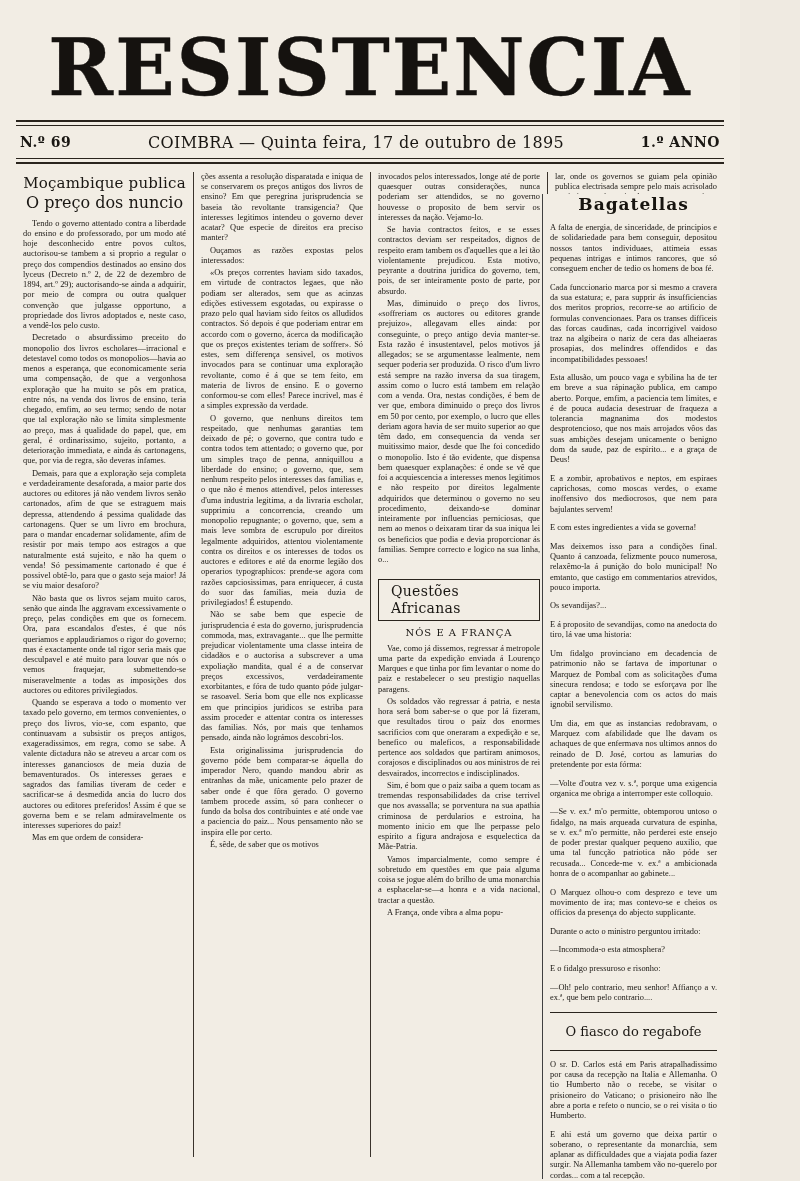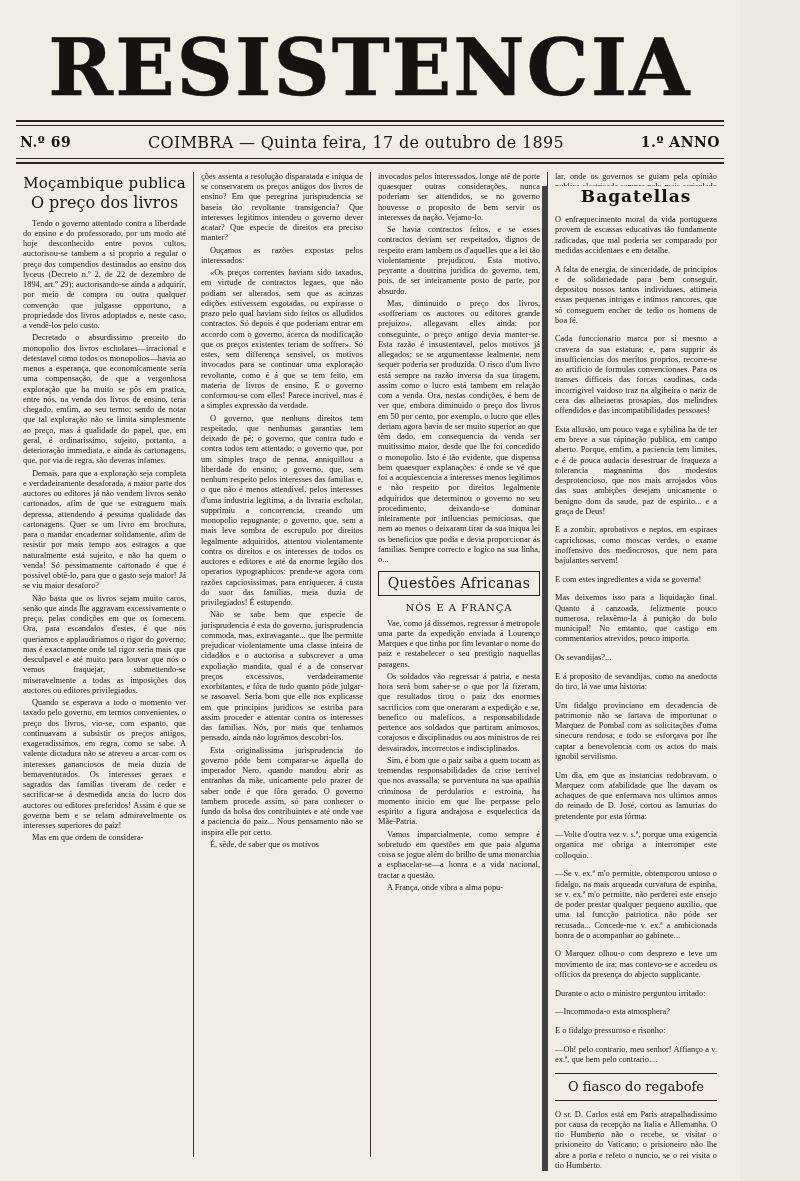--- a/index.html
+++ b/index.html
@@ -85,25 +85,25 @@
   }
   .sec-sub{
     text-align:center;
     font-family:"DejaVu Serif", serif;
     font-size:16px;
     margin:0 0 6px 0;
     font-weight:400;
   }
   .boxed-title{
     border:1px solid #2a241d;
-    text-align:center;
+    text-align:left;
     font-family:"DejaVu Serif", serif;
     font-size:14px;
-    padding:3px 2px;
-    margin:6px 0 6px 0;
+    padding:3px 12px;
+    margin:14px 0 6px 0;
     letter-spacing:0.3px;
   }
   .subhead{
     text-align:center;
     font-family:"DejaVu Serif", serif;
     font-size:10px;
     letter-spacing:1px;
     margin:4px 0 4px 0;
   }
   .fancy-title{
@@ -115,21 +115,21 @@
     margin:0 0 7px 0;
     color:#17140f;
   }
   .centered-title{
     text-align:center;
     font-family:"DejaVu Serif", serif;
     font-size:13px;
     margin:7px 0 5px 0;
     border-top:1px solid #2a241d;
     border-bottom:1px solid #2a241d;
-    padding:5px 0;
+    padding:11px 0;
   }
 </style>
 </head>
 <body>
 
 <div class="page">
 
   <div class="masthead">
     <h1>RESISTENCIA</h1>
   </div>
@@ -141,21 +141,21 @@
     <span class="place">COIMBRA — Quinta feira, 17 de outubro de 1895</span>
     <span class="year">1.º ANNO</span>
   </div>
 
   <div class="rule-double2"></div>
 
   <div class="cols">
 
     <div class="col">
       <div class="sec-title">Moçambique publica</div>
-      <div class="sec-sub">O preço dos livros</div>
+      <div class="sec-sub">O preço dos nuncio</div>
       <p>Tendo o governo attentado contra a liberdade do ensino e do professorado, por um modo até hoje desconhecido entre povos cultos, auctorisou-se tambem a si proprio a regular o preço dos compendios destinados ao ensino dos lyceus (Decreto n.º 2, de 22 de dezembro de 1894, art.º 29); auctorisando-se ainda a adquirir, por meio de compra ou outra qualquer convenção que julgasse opportuno, a propriedade dos livros adoptados e, neste caso, a vendê-los pelo custo.</p>
       <p>Decretado o absurdissimo preceito do monopolio dos livros escholares—irracional e detestavel como todos os monopolios—havia ao menos a esperança, que economicamente seria uma compensação, de que a vergonhosa exploração que ha muito se pôs em pratica, entre nós, na venda dos livros de ensino, teria chegado, emfim, ao seu termo; sendo de notar que tal exploração não se limita simplesmente ao preço, mas á qualidade do papel, que, em geral, é ordinarissimo, sujeito, portanto, a deterioração immediata, e ainda ás cartonagens, que, por via de regra, são deveras infames.</p>
       <p>Demais, para que a exploração seja completa e verdadeiramente desaforada, a maior parte dos auctores ou editores já não vendem livros senão cartonados, afim de que se estraguem mais depressa, attendendo á pessima qualidade das cartonagens. Quer se um livro em brochura, para o mandar encadernar solidamente, afim de resistir por mais tempo aos estragos a que naturalmente está sujeito, e não ha quem o venda! Só pessimamente cartonado é que é possivel obtê-lo, para que o gasto seja maior! Já se viu maior desaforo?</p>
       <p>Não basta que os livros sejam muito caros, senão que ainda lhe aggravam excessivamente o preço, pelas condições em que os fornecem. Ora, para escandalos d'estes, é que nós queriamos e applaudiriamos o rigor do governo; mas é exactamente onde tal rigor seria mais que desculpavel e até muito para louvar que nós o vemos fraquejar, submettendo-se miseravelmente a todas as imposições dos auctores ou editores privilegiados.</p>
       <p>Quando se esperava a todo o momento ver taxado pelo governo, em termos convenientes, o preço dos livros, vio-se, com espanto, que continuavam a subsistir os preços antigos, exageradissimos, em regra, como se sabe. A valente dictadura não se atreveu a arcar com os interesses gananciosos de meia duzia de bemaventurados. Os interesses geraes e sagrados das familias tiveram de ceder e sacrificar-se á desmedida ancia do lucro dos auctores ou editores preferidos! Assim é que se governa bem e se relam admiravelmente os interesses superiores do paiz!</p>
       <p>Mas em que ordem de considera-</p>
     </div>
 
     <div class="col">
       <p class="noind">ções assenta a resolução disparatada e iniqua de se conservarem os preços antigos dos livros de ensino? Em que peregrina jurisprudencia se baseia tão revoltante transigencia? Que interesses legitimos intendeu o governo dever acatar? Que especie de direitos era preciso manter?</p>
@@ -196,36 +196,35 @@
       <p></p>
 
       <div class="centered-title">O fiasco do regabofe</div>
       <p>O sr. D. Carlos está em Paris atrapalhadissimo por causa da recepção na Italia e Allemanha. O tio Humberto não o recebe, se visitar o prisioneiro do Vaticano; o prisioneiro não lhe abre a porta e refeto o nuncio, se o rei visita o tio Humberto.</p>
       <p>E ahi está um governo que deixa partir o soberano, o representante da monarchia, sem aplanar as difficuldades que a viajata podia fazer surgir. Na Allemanha tambem vão no-querelo por cordas... com a tal recepção.</p>
       <p>Mas o melhor é que a honra do fiasco recáe toda inteira sobre o paiz...</p>
     </div>
 
   </div>
 
-  <div style="position:absolute;top:186px;right:16px;width:182px;padding:0 7px;box-sizing:border-box;background:#f2ede4;font-size:8.4px;line-height:1.22;text-align:justify;height:985px;overflow:hidden;border-left:6px solid #404040;">
+  <div style="position:absolute;top:194px;right:16px;width:182px;padding:0 7px;box-sizing:border-box;background:#f2ede4;font-size:8.4px;line-height:1.22;text-align:justify;height:985px;overflow:hidden;border-left:1px solid #404040;">
     <div class="fancy-title">Bagatellas</div>
-    <p>O enfraquecimento moral da vida portugueza provem de escassas educativas tão fundamente radicadas, que mal poderia ser comparado por medidas accidentaes e em detalhe.</p>
     <p>A falta de energia, de sinceridade, de principios e de solidariedade para bem conseguir, depositou nossos tantos individuaes, attimeia essas pequenas intrigas e intimos rancores, que só conseguem encher de tedio os homens de boa fé.</p>
     <p>Cada funccionario marca por si mesmo a cravera da sua estatura; e, para supprir ás insufficiencias dos meritos proprios, recorre-se ao artificio de formulas convencionaes. Para os transes difficeis das forcas caudinas, cada incorrigivel vaidoso traz na algibeira o nariz de cera das alheiaeras prosapias, dos melindres offendidos e das incompatibilidades pessoaes!</p>
     <p>Esta allusão, um pouco vaga e sybilina ha de ter em breve a sua rápinação publica, em campo aberto. Porque, emfim, a paciencia tem limites, e é de pouca audacia desestruar de fraqueza a tolerancia magnanima dos modestos desprotencioso, que nos mais arrojados vôos das suas ambições desejam unicamente o benigno dom da saude, paz de espirito... e a graça de Deus!</p>
     <p>E a zombir, aprobativos e neptos, em espiraes caprichosas, como moscas verdes, o exame inoffensivo dos mediocrosos, que nem para bajulantes servem!</p>
     <p>E com estes ingredientes a vida se governa!</p>
-    <p>Mas deixemos isso para a liquidação final. Quanto á canzoada, felizmente pouco numerosa, relaxêmo-la á punição do bolo municipal! No emtanto, que castigo em commentarios atrevidos, pouco importa.</p>
+    <p>Mas deixemos isso para a condições final. Quanto á canzoada, felizmente pouco numerosa, relaxêmo-la á punição do bolo municipal! No emtanto, que castigo em commentarios atrevidos, pouco importa.</p>
     <p>Os sevandijas?...</p>
     <p>E á proposito de sevandijas, como na anedocta do tiro, lá vae uma historia:</p>
     <p>Um fidalgo provinciano em decadencia de patrimonio não se fartava de importunar o Marquez de Pombal com as solicitações d'uma sinecura rendosa; e todo se esforçava por lhe captar a benevolencia com os actos do mais ignobil servilismo.</p>
     <p>Um dia, em que as instancias redobravam, o Marquez com afabilidade que lhe davam os achaques de que enfermava nos ultimos annos do reinado de D. José, cortou as lamurias do pretendente por esta fórma:</p>
     <p>—Volte d'outra vez v. s.ª, porque uma exigencia organica me obriga a interromper este colloquio.</p>
     <p>—Se v. ex.ª m'o permitte, obtemporou untoso o fidalgo, na mais arqueada curvatura de espinha, se v. ex.ª m'o permitte, não perderei este ensejo de poder prestar qualquer pequeno auxilio, que uma tal funcção patriotica não póde ser recusada... Concede-me v. ex.ª a ambicionada honra de o acompanhar ao gabinete...</p>
-    <p>O Marquez olhou-o com desprezo e teve um movimento de ira; mas contevo-se e accedeu os officios da presença do abjecto supplicante.</p>
+    <p>O Marquez olhou-o com desprezo e teve um movimento de ira; mas contevo-se e cheios os officios da presença do abjecto supplicante.</p>
     <p>Durante o acto o ministro perguntou irritado:</p>
     <p>—Incommoda-o esta atmosphera?</p>
     <p>E o fidalgo pressuroso e risonho:</p>
     <p>—Oh! pelo contrario, meu senhor! Affianço a v. ex.ª, que bem pelo contrario....</p>
 
     <div class="centered-title">O fiasco do regabofe</div>
     <p>O sr. D. Carlos está em Paris atrapalhadissimo por causa da recepção na Italia e Allemanha. O tio Humberto não o recebe, se visitar o prisioneiro do Vaticano; o prisioneiro não lhe abre a porta e refeto o nuncio, se o rei visita o tio Humberto.</p>
     <p>E ahi está um governo que deixa partir o soberano, o representante da monarchia, sem aplanar as difficuldades que a viajata podia fazer surgir. Na Allemanha tambem vão no-querelo por cordas... com a tal recepção.</p>
 
   </div>

